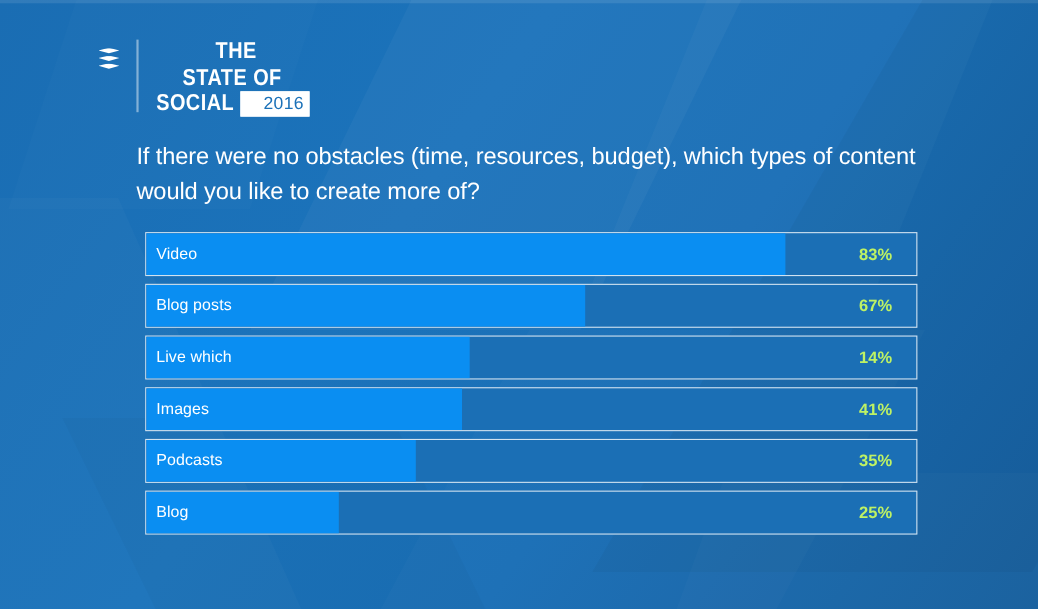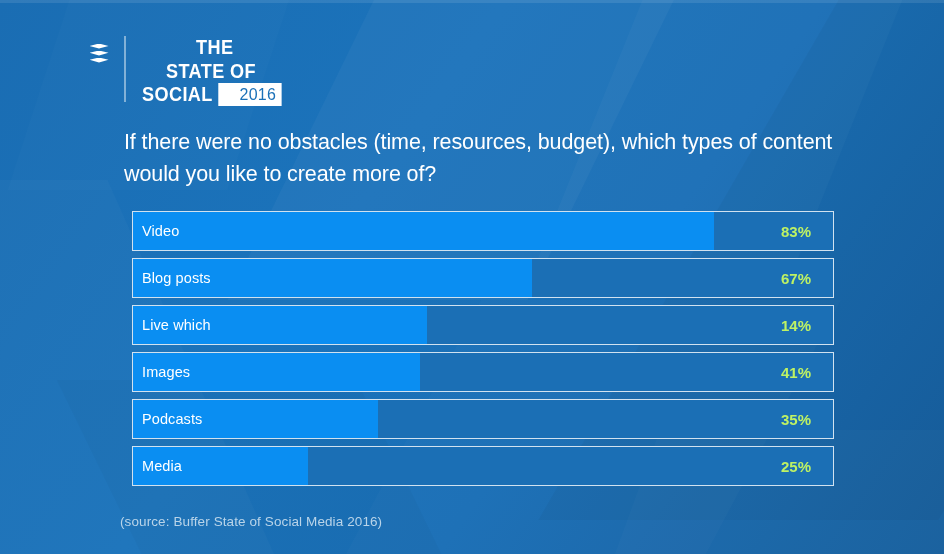--- a/index.html
+++ b/index.html
@@ -225,22 +225,21 @@
       </div>
 
       <div class="bar-row" style="background: rgb(27, 111, 181);">
         <div class="bar-fill" style="width: 35%; background: rgb(10, 142, 242);"></div>
         <div class="bar-label">Podcasts</div>
         <div class="bar-value">35%</div>
       </div>
 
       <div class="bar-row" style="background: rgb(27, 111, 181);">
         <div class="bar-fill" style="width: 25%; background: rgb(10, 142, 242);"></div>
-        <div class="bar-label">Media</div>
+        <div class="bar-label">Blog</div>
         <div class="bar-value">25%</div>
       </div>
 
     </div>
 
-    <div class="source" style="color: rgb(185, 212, 233);">(source: Buffer State of Social Media 2016)</div>
 
   </div>
 </div>
 
 </body></html>

